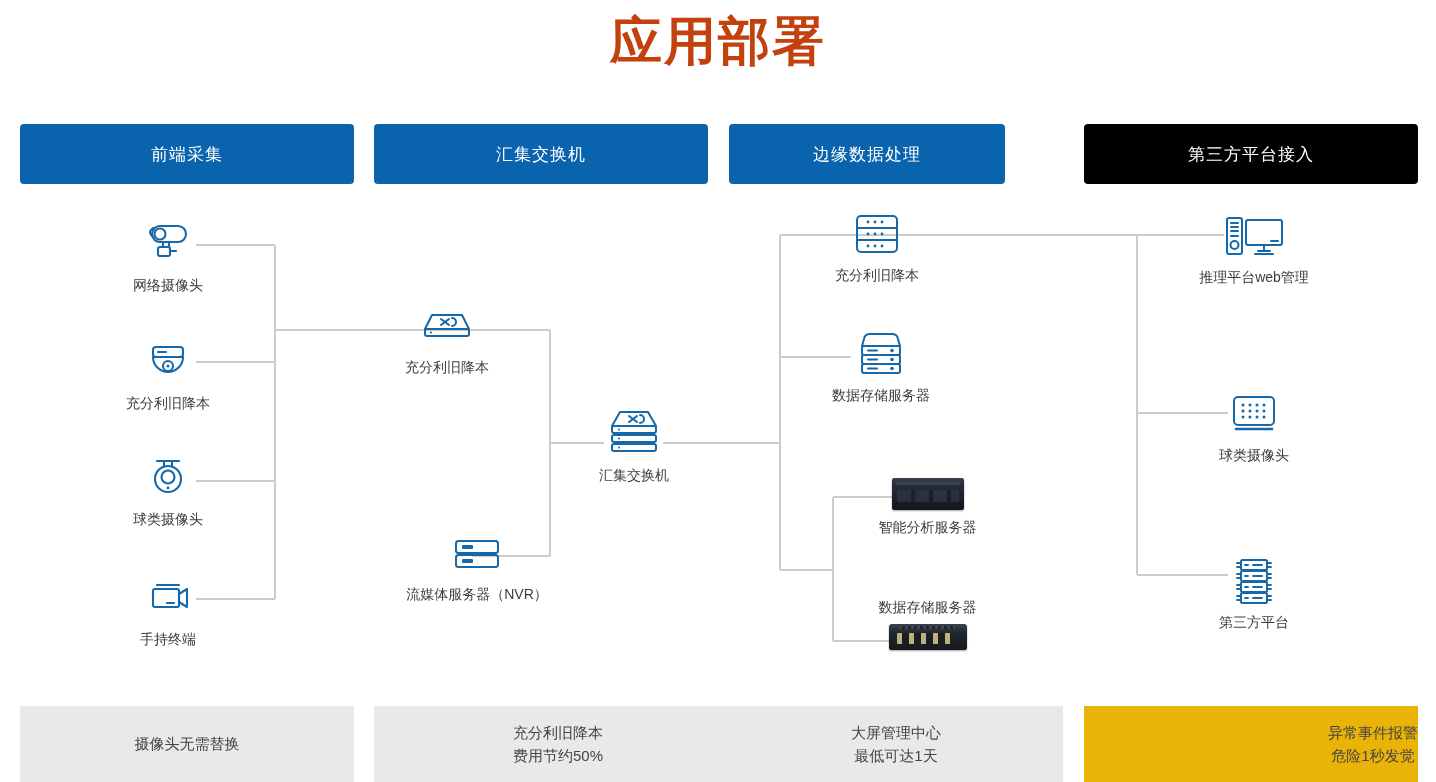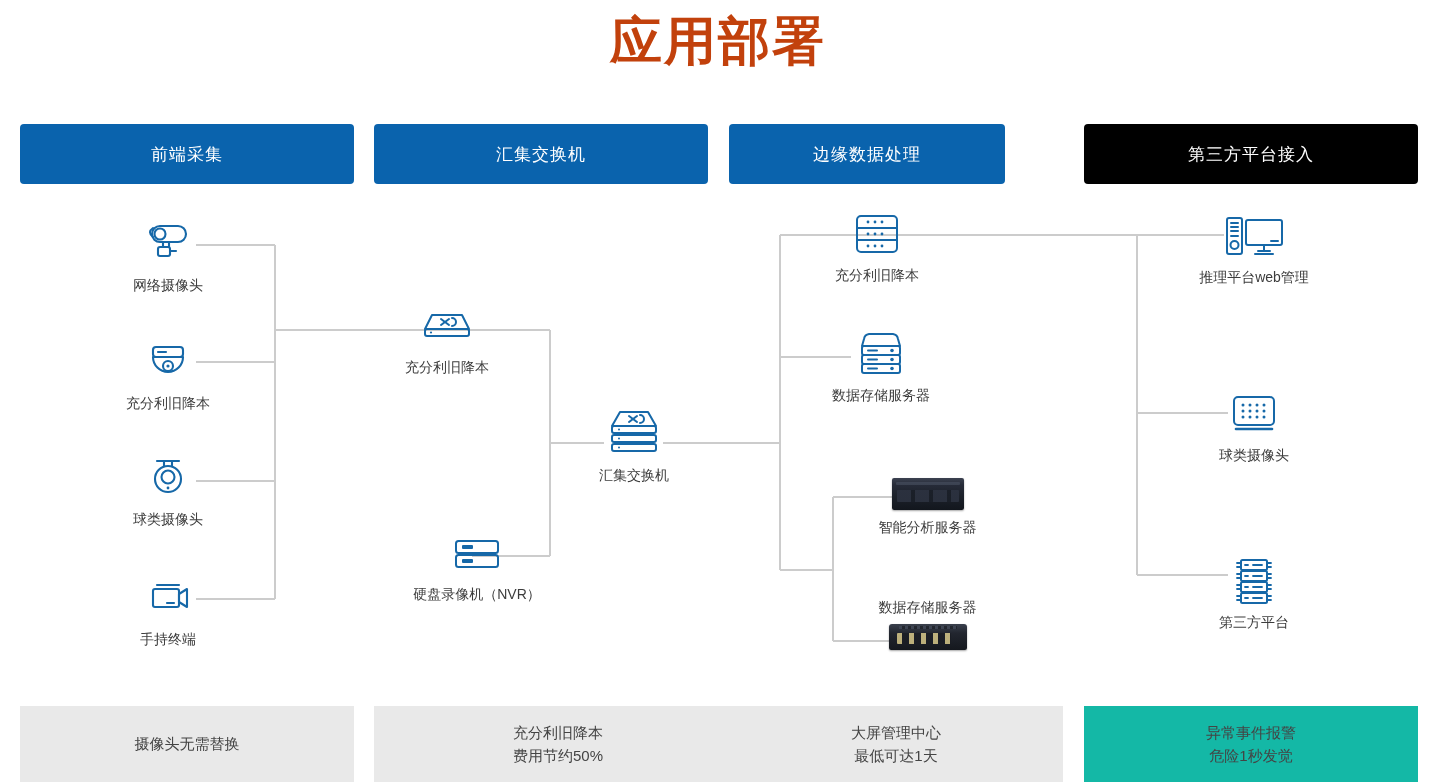--- a/index.html
+++ b/index.html
@@ -205,21 +205,21 @@
 
 <div class="node" style="left:392px;top:527px;width:170px;">
   <div class="ic">
     <svg width="58" height="36" viewBox="0 0 58 36" fill="none" stroke="#1668a8" stroke-width="2" stroke-linecap="round" stroke-linejoin="round">
       <rect x="8" y="6" width="42" height="12" rx="2.5"></rect>
       <rect x="8" y="20" width="42" height="12" rx="2.5"></rect>
       <rect x="14" y="10" width="11" height="4" rx="1" fill="#1668a8" stroke="none"></rect>
       <rect x="14" y="24" width="11" height="4" rx="1" fill="#1668a8" stroke="none"></rect>
     </svg>
   </div>
-  <div class="lbl">硬盘录像机（NVR）</div>
+  <div class="lbl">流媒体服务器（NVR）</div>
 </div>
 
 <div class="node" style="left:579px;top:408px;width:110px;">
   <div class="ic">
     <svg width="58" height="52" viewBox="0 0 58 52" fill="none" stroke="#1668a8" stroke-width="2" stroke-linecap="round" stroke-linejoin="round">
       <path d="M15 4 h28 l8 14 H7 z"></path>
       <rect x="7" y="18" width="44" height="7" rx="2"></rect>
       <rect x="7" y="27" width="44" height="7" rx="2"></rect>
       <rect x="7" y="36" width="44" height="7" rx="2"></rect>
       <circle cx="14" cy="21.5" r="1" fill="#1668a8" stroke="none"></circle>
@@ -378,18 +378,18 @@
       <div>充分利旧降本</div>
       <div>费用节约50%</div>
     </span>
   </div>
 <div class="ftr c2" style="background: rgb(233, 233, 233);">
     <span>
       <div>大屏管理中心</div>
       <div>最低可达1天</div>
     </span>
   </div>
-<div class="ftr c3" style="background: #14b8a6;">
+<div class="ftr c3" style="background: #eab308; justify-content: flex-end;">
     <span>
       <div>异常事件报警</div>
       <div>危险1秒发觉</div>
     </span>
   </div>
 
 </body></html>

